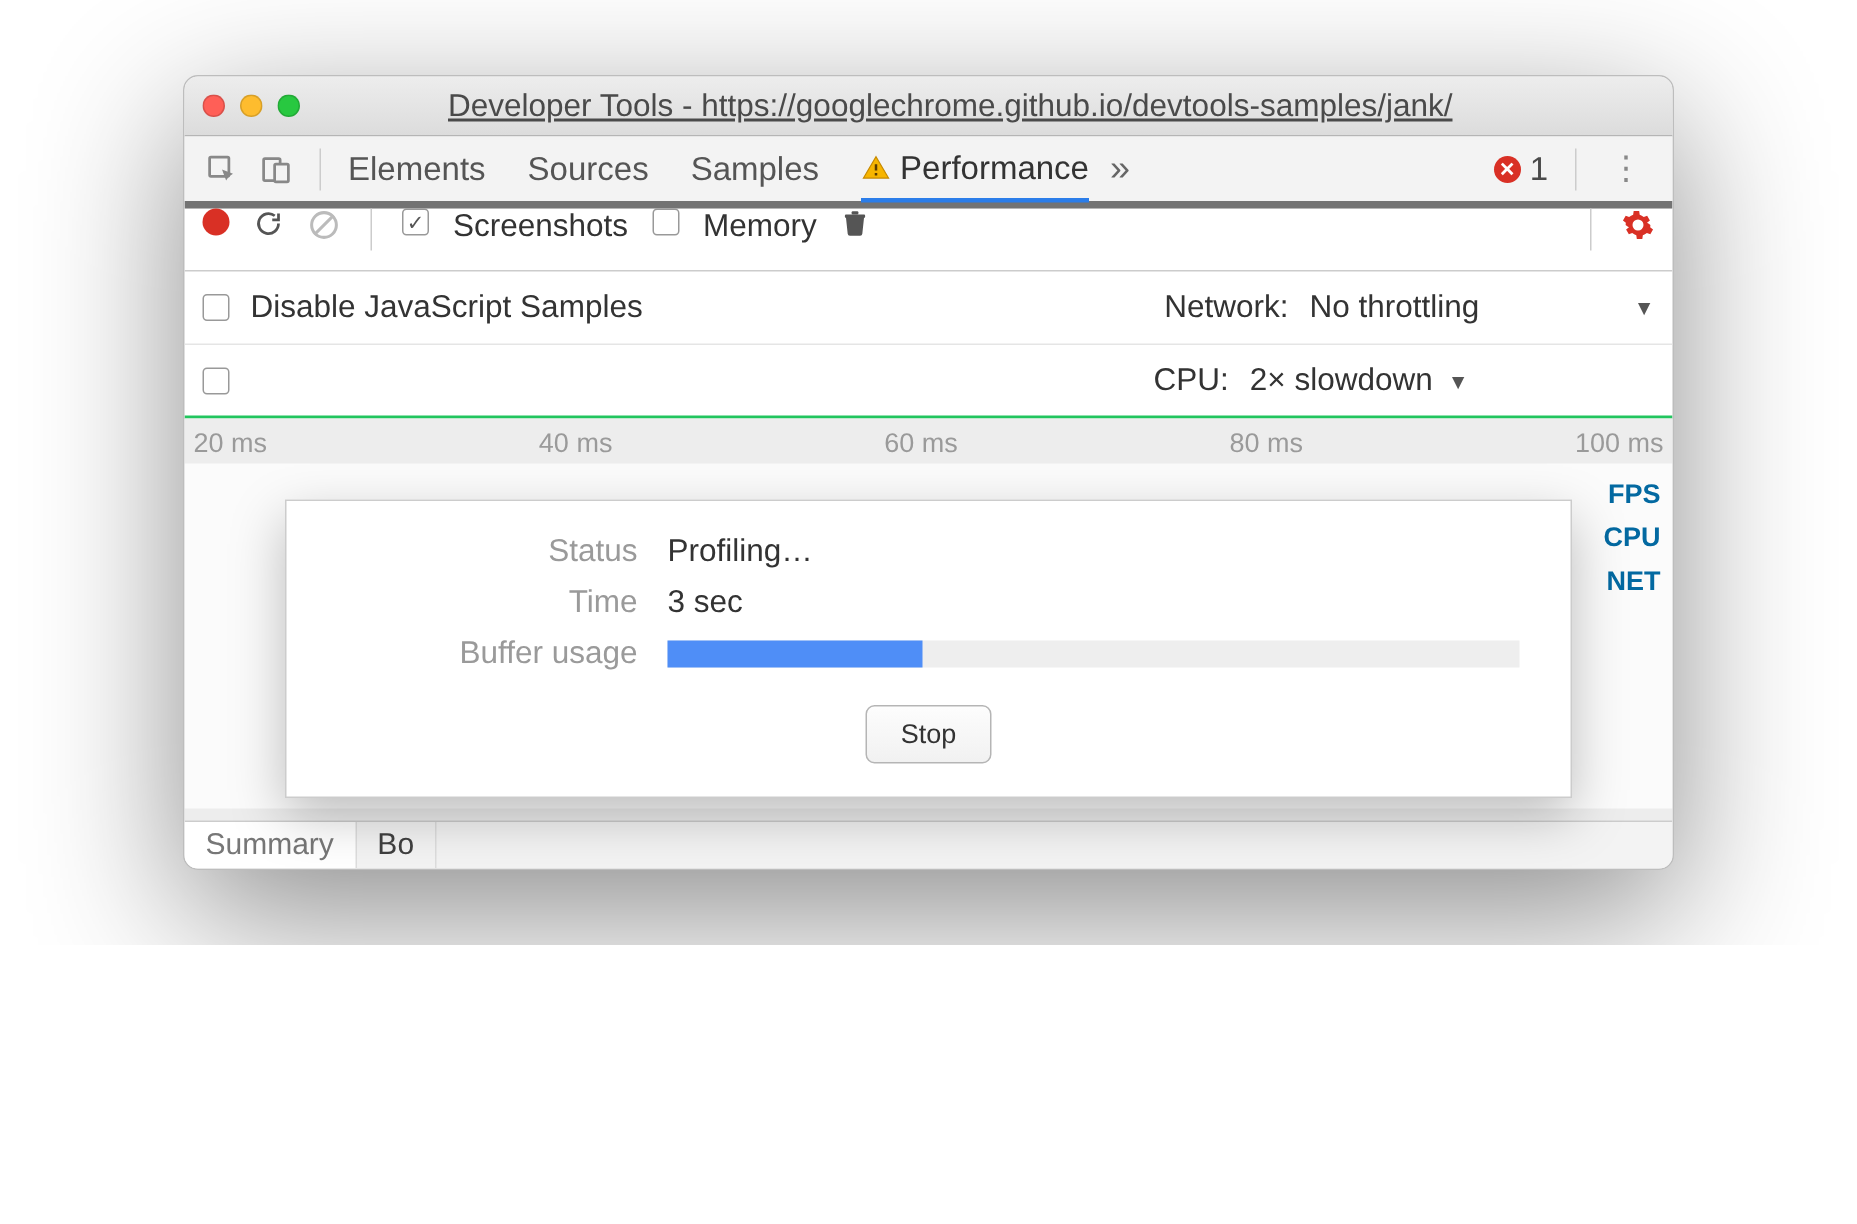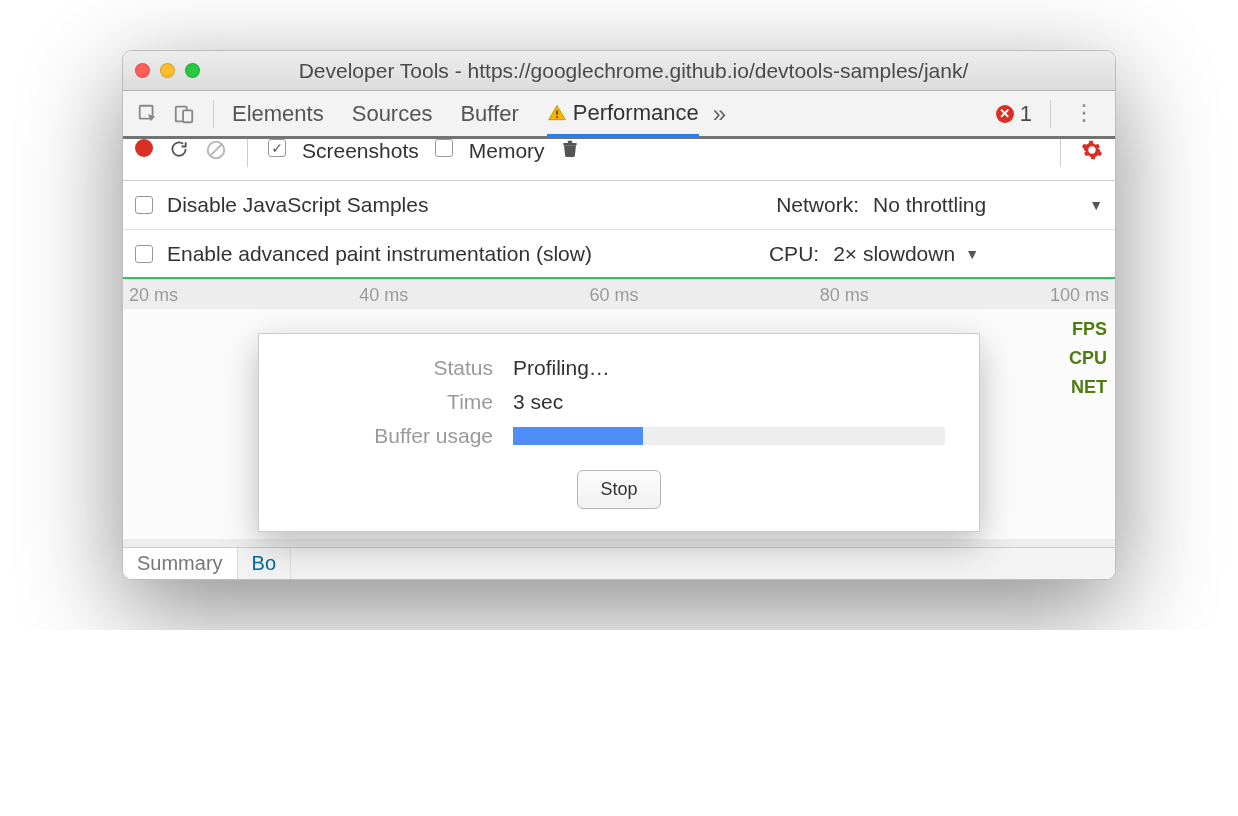--- a/index.html
+++ b/index.html
@@ -27,25 +27,25 @@
     display: flex;
     align-items: center;
     height: 40px;
     background: linear-gradient(#ededed,#dcdcdc);
     border-bottom: 1px solid #b5b5b5;
     padding: 0 12px;
   }
   .traffic { display:flex; gap:10px; margin-right:14px;}
   .traffic .dot { width:15px;height:15px;border-radius:50%; border:1px solid rgba(0,0,0,0.15);}
   .dot.red{background:#ff5f57;} .dot.yellow{background:#febc2e;} .dot.green{background:#28c840;}
-  .title-text{flex:1;text-align:center;color:#4a4a4a;font-size:21px;white-space:nowrap;overflow:hidden; margin-left:-50px;}
+  .title-text{flex:1;text-align:center;color:#4a4a4a;font-size:21px;white-space:nowrap;overflow:hidden; margin-left:-50px;text-decoration:underline;}
   
   .tabbar{
     display:flex;align-items:center;height:48px;
-    background:#f3f3f3;border-bottom:3px solid #737373;
+    background:#f3f3f3;border-bottom:5px solid #737373;
     padding:0 14px;gap:14px;font-size:22px;color:#555;
   }
   .tool-icon{display:flex;align-items:center;justify-content:center;color:#777;}
   .vsep{width:1px;height:28px;background:#ccc;margin:0 4px;}
   .tabs{display:flex;align-items:stretch;gap:28px;height:100%;}
   .tab{display:flex;align-items:center;gap:6px;color:#555;cursor:pointer;}
   .tab.active{color:#333;border-bottom:3px solid #2b7de9;margin-bottom:-1px;}
   .spacer{flex:1;}
   .err-badge{display:flex;align-items:center;gap:6px;color:#4a4a4a;}
   .err-badge .circ{width:18px;height:18px;border-radius:50%;background:#d93025;color:#fff;font-size:13px;display:flex;align-items:center;justify-content:center;font-weight:bold;}
@@ -68,33 +68,33 @@
   }
   .settings-row{
     display:flex;align-items:center;height:48px;padding:0 12px;gap:14px;
   }
   .settings-row + .settings-row{border-top:1px solid #e5e5e5;}
   .dropdown{display:flex;align-items:center;gap:10px;color:#333;}
   .dropdown .caret{color:#555;font-size:14px;}
   
   .timeline-wrap{position:relative;background:#ededed;height:300px;overflow:hidden;}
   .ruler{display:flex;justify-content:space-between;padding:6px 6px 0 6px;color:#9a9a9a;font-size:18px;}
-  .tracks{position:absolute;right:8px;top:36px;text-align:right;color:#4d7c0f;font-size:18px;font-weight:bold;}
+  .tracks{position:absolute;right:8px;top:36px;text-align:right;color:#0369a1;font-size:18px;font-weight:bold;}
   .tracks div{padding:4px 0;}
   .timeline-body{position:absolute;top:30px;left:0;right:0;bottom:40px;background:#fbfbfb;}
   .bottom-tabs{
     position:absolute;left:0;right:0;bottom:0;height:32px;
     background:#f3f3f3;border-top:1px solid #ccc;display:flex;align-items:stretch;text-align:right;
   }
-  .btab{padding:0 14px;display:flex;align-items:center;color:#0369a1;font-size:20px;border-right:1px solid #ddd;}
+  .btab{padding:0 14px;display:flex;align-items:center;color:#404040;font-size:20px;border-right:1px solid #ddd;}
   .btab.sel{background:#fff;color:#777;}
   
   .dialog{
     position:absolute;left:50%;top:54px;transform:translateX(-50%);
-    width:722px;background:#fff;border:1px solid #ccc;
+    width:858px;background:#fff;border:1px solid #ccc;
     box-shadow:0 12px 34px rgba(0,0,0,0.25);
     padding:22px 34px;
   }
   .dlg-grid{display:grid;grid-template-columns: 200px 1fr;gap:10px 20px;align-items:center;font-size:21px;}
   .dlg-grid .lab{text-align:right;color:#9a9a9a;}
   .bar{height:18px;background:#eee;}
   .bar .fill{height:100%;background:#4f8ef7;}
   .dlg-actions{display:flex;justify-content:center;margin-top:22px;}
   .btn{
     font-size:18px;padding:8px 22px;background:linear-gradient(#fdfdfd,#f1f1f1);
@@ -132,21 +132,21 @@
     </span>
     <span class="vsep"></span>
     <div class="tabs">
       <div class="tab">
             <span>Elements</span>
           </div>
       <div class="tab">
             <span>Sources</span>
           </div>
       <div class="tab">
-            <span>Buffer</span>
+            <span>Samples</span>
           </div>
       <div class="tab active">
         <span>
           <svg width="20" height="20" viewBox="0 0 24 24">
                 <path d="M12 3 L22 20 H2 Z" fill="#f7b500" stroke="#c78a00" stroke-width="1"></path>
                 <rect x="11" y="9" width="2" height="5" fill="#5a3b00"></rect>
                 <rect x="11" y="16" width="2" height="2" fill="#5a3b00"></rect>
               </svg>
         </span>
         <span>Performance</span>
@@ -203,21 +203,20 @@
       <span>Disable JavaScript Samples</span>
       <span class="spacer"></span>
       <span>Network:</span>
       <span class="dropdown" style="min-width:230px;justify-content:space-between;">
         <span>No throttling</span>
         <span class="caret">▼</span>
       </span>
     </div>
     <div class="settings-row">
       <span class="checkbox"></span>
-      <span>Enable advanced paint instrumentation (slow)</span>
       <span class="spacer"></span>
       <span>CPU:</span>
       <span class="dropdown">
         <span>2× slowdown</span>
         <span class="caret">▼</span>
       </span>
       <span style="width:110px;"></span>
     </div>
   </div>
 

